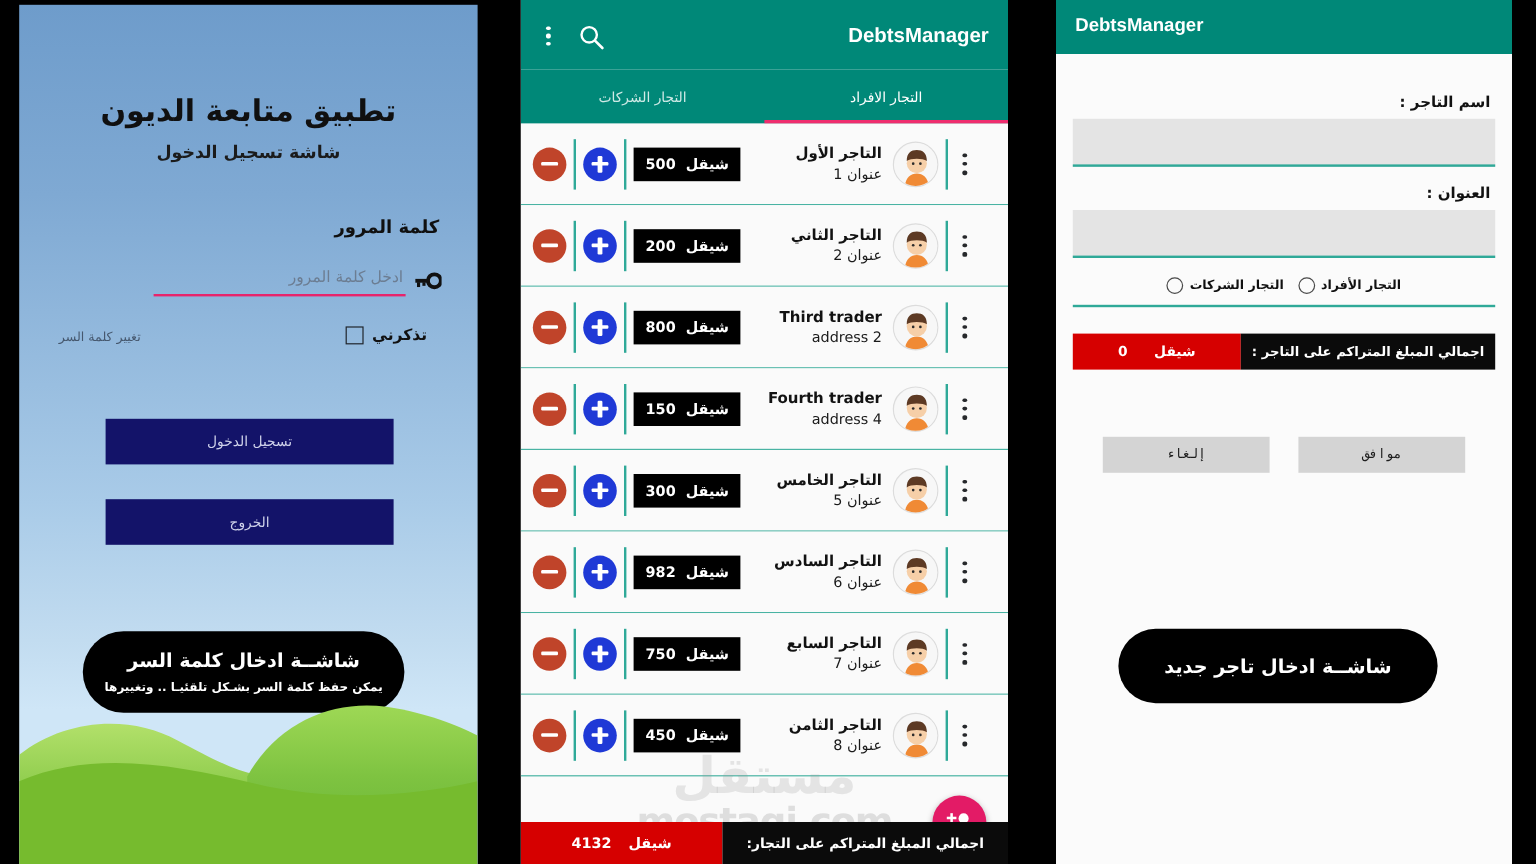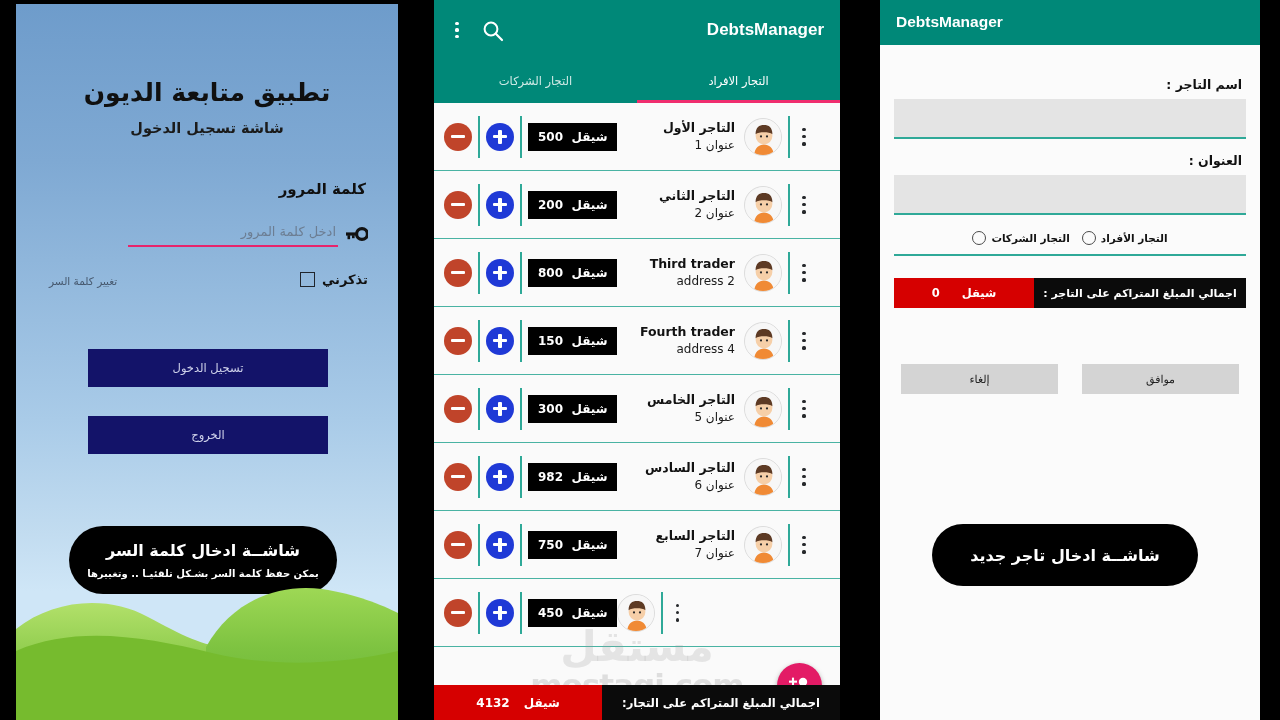--- a/index.html
+++ b/index.html
@@ -37,21 +37,21 @@
   .p1-keyicon { width: 22px; height: 16px; position: relative; flex: 0 0 auto; }
   .p1-field-input {
     flex: 1; border: none; background: transparent; outline: none;
     border-bottom: 2.5px solid #e8246b;
     font-family: "DejaVu Sans", "Liberation Sans", sans-serif;
     font-size: 13px; color: #5d6f85; text-align: right; direction: rtl;
     padding: 0 2px 4px 0; height: 26px;
   }
   .p1-field-input::placeholder { color: #6c7d92; opacity: 1; }
   .p1-remember {
-    position: absolute; top: 268px; right: 30px;
+    position: absolute; top: 268px; right: 42px;
     display: flex; flex-direction: row-reverse; align-items: flex-start; gap: 7px;
     direction: rtl;
   }
   .p1-remember-label { font-size: 13px; font-weight: bold; color: #111; }
   .p1-check {
     width: 15px; height: 15px; border: 1.6px solid #20252c; background: transparent;
     display: inline-block;
   }
   .p1-changepw {
     position: absolute; top: 271px; left: 33px;
@@ -224,22 +224,22 @@
   }
   .p3-total-black {
     flex: 1; background: #0b0b0b; color: #fff; font-size: 11px; font-weight: bold;
     display: flex; align-items: center; justify-content: center; direction: rtl;
   }
   .p3-actions {
     display: flex; flex-direction: row-reverse; justify-content: center;
     gap: 24px; margin-top: 56px;
   }
   .p3-btn {
-    width: 157px; height: 30px; background: #d4d4d4; border: none;
-    font-family: Liberation Sans, sans-serif;
+    width: 139px; height: 30px; background: #d4d4d4; border: none;
+    font-family: Liberation Mono, monospace;
     font-size: 11px; color: #1d1d1d; direction: rtl; cursor: pointer;
   }
   .p3-tip {
     position: absolute; left: 52px; top: 524px; width: 266px; height: 62px;
     background: #000; border-radius: 31px;
     display: flex; align-items: center; justify-content: center; direction: rtl;
     color: #fff; font-size: 16px; font-weight: bold;
   }
 </style>
 </head>
@@ -537,20 +537,24 @@
           <div class="p2-circle minus">
             <span class="hbar"></span>
           </div>
           <div class="p2-div"></div>
           <div class="p2-circle plus">
             <span class="hbar"></span>
             <span class="vbar"></span>
           </div>
           <div class="p2-div"></div>
           <div class="p2-amount"><span>شيقل</span>&nbsp;&nbsp;<span>450</span></div>
+          <div class="p2-name" style="direction:rtl;text-align:right;">
+            <b>التاجر الثامن</b>
+            <span>عنوان 8</span>
+          </div>
           <div class="p2-avatar"><svg viewBox="0 0 38 38" width="38" height="38">
       <circle cx="19" cy="19" r="19" fill="#f7f7f7"></circle>
       <path d="M9,38 C9,29.5 13.6,25.5 19,25.5 C24.4,25.5 29,29.5 29,38 Z" fill="#f08a35"></path>
       <circle cx="19" cy="17" r="8.4" fill="#f6cfa8"></circle>
       <path d="M10.6,15.2 C10.6,8.4 14.2,6 19,6 C23.8,6 27.4,8.4 27.4,15.2 C24,12.6 14,12.6 10.6,15.2 Z" fill="#5d3a24"></path>
       <circle cx="16" cy="17.4" r="1.1" fill="#2b2b2b"></circle>
       <circle cx="22" cy="17.4" r="1.1" fill="#2b2b2b"></circle>
     </svg></div>
           <div class="p2-div"></div>
           <div class="p2-kebab">

